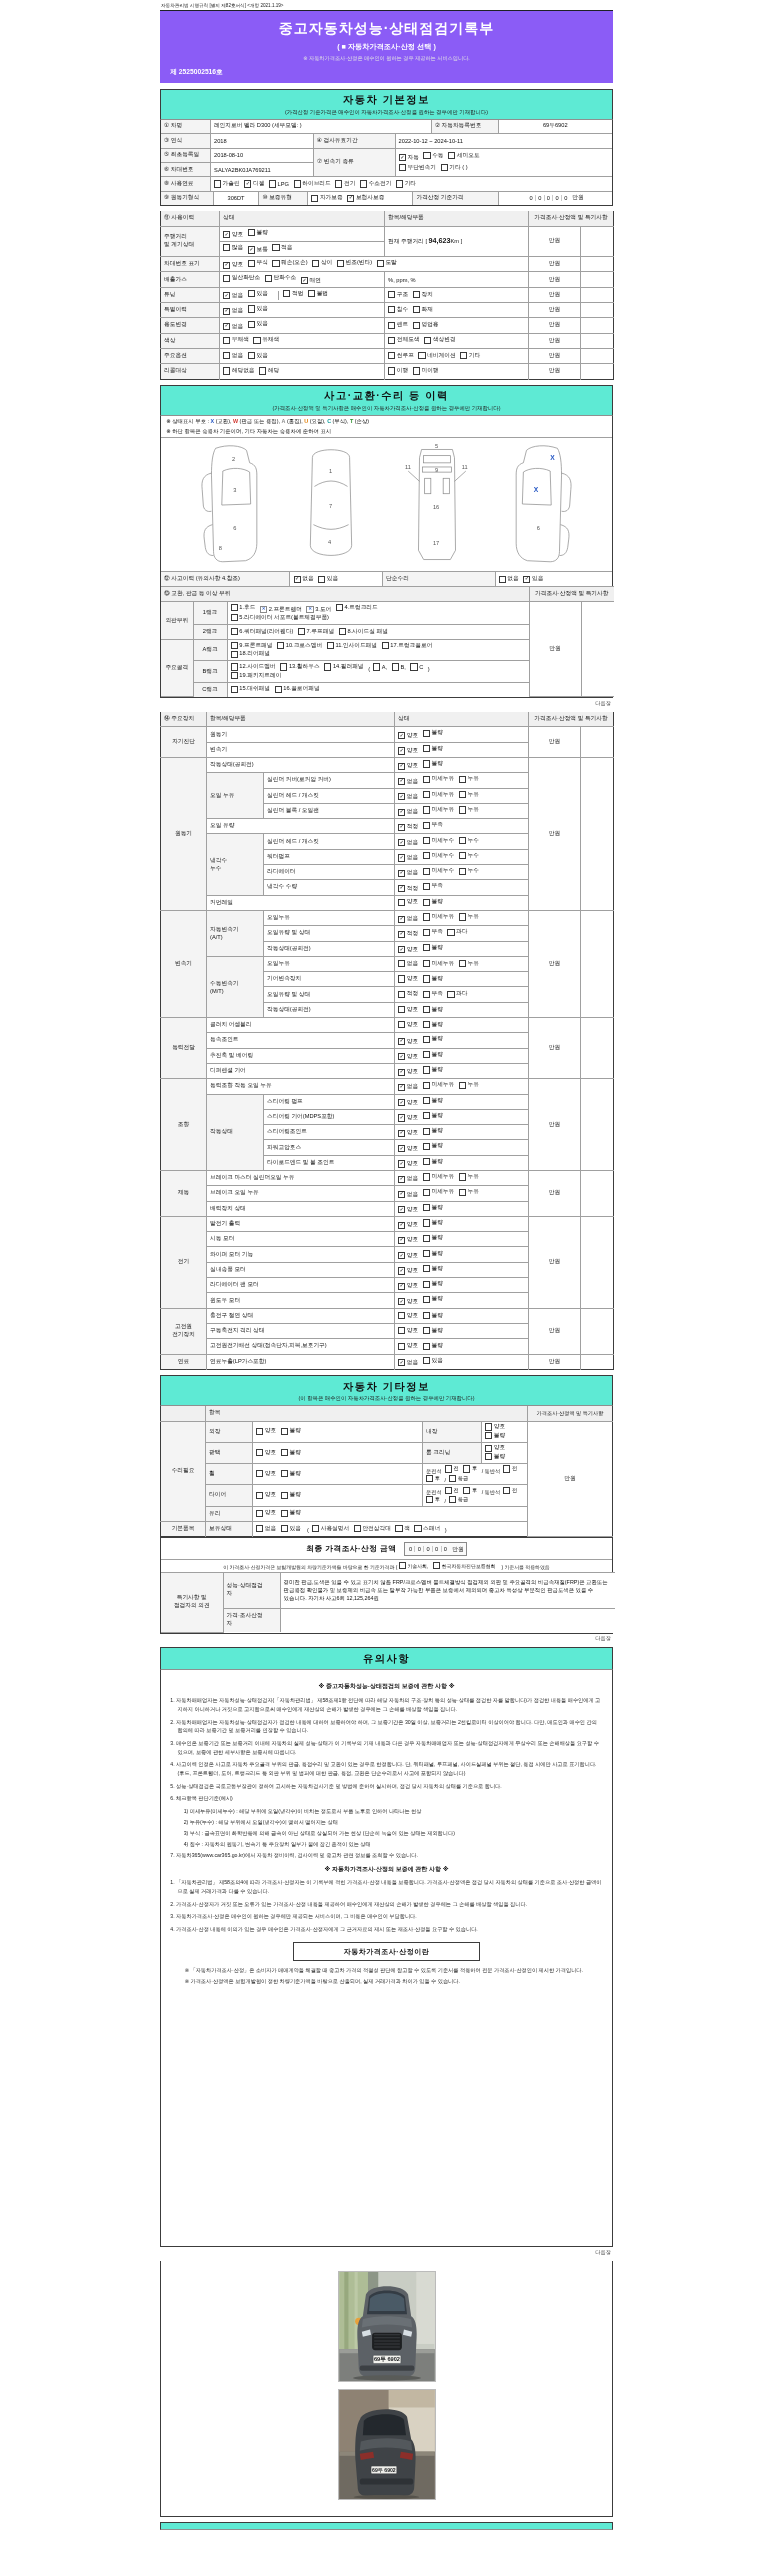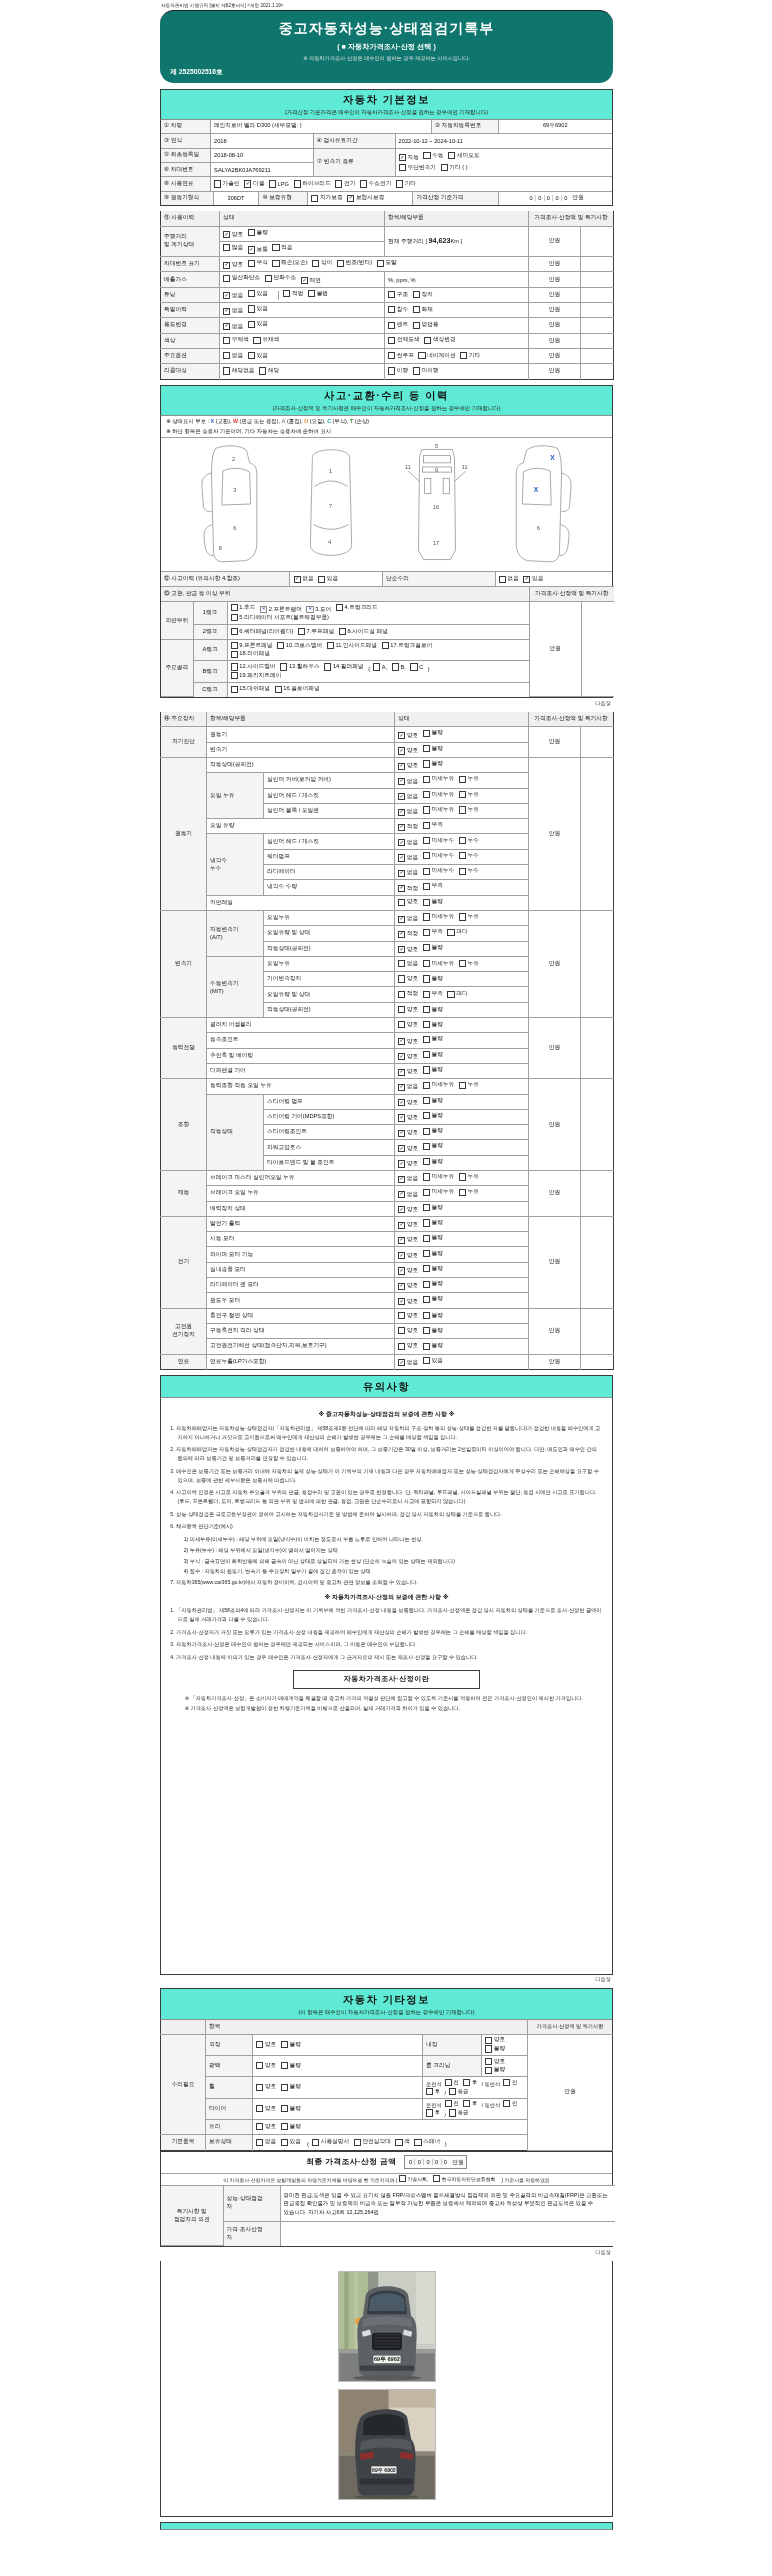--- a/index.html
+++ b/index.html
@@ -4,23 +4,22 @@
 <style>
   html,body{margin:0;padding:0;}
   body{
     width:773px;height:2576px;overflow:hidden;background:#ffffff;
     font-family:"Liberation Sans","DejaVu Sans",sans-serif;color:#111;
     -webkit-font-smoothing:antialiased;
   }
   .doc{width:453px;margin:0 auto;padding-top:1.5px;}
   .formnote{font-size:4.6px;color:#222;padding:1px 0 2.1px 1px;}
   .titleband{
-    background:#0f766e;color:#fff;border-top:1.5px solid #1e2226;
+    background:#8b5cf6;color:#fff;border-top:1.5px solid #1e2226;
     padding:7.2px 10.3px 6.2px 10.3px;
-    border-radius:14px;
   }
   .titleband h1{font-size:14px;font-weight:bold;text-align:center;margin:2.1px 0 4.1px 0;letter-spacing:1px;}
   .titleband .subtitle{text-align:center;font-size:7.2px;font-weight:bold;margin:3px 0;}
   .titleband .subnote{text-align:center;font-size:5.2px;color:#e3e3e3;margin-top:2.1px;}
   .titleband .docno{font-size:6.7px;font-weight:bold;margin-top:6.2px;}
   section{margin-top:5.2px;}
   .sect-head{
     background:#5eead4;border:1px solid #3c3c3c;border-bottom:0.5px solid #8f8f8f;
     text-align:center;padding:3.6px 2.1px 3.1px 2.1px;
   }
@@ -1114,49 +1113,20 @@
               <td class="ctr" rowspan="1">만원</td>
               <td rowspan="1"></td>
             </tr>
           </tbody>
         </table>
       </div>
   </section>
 
   <section>
     <div class="sect-head">
-      <div class="t">유의사항</div>
-    </div>
-    <div class="notes-body" id="notes-body">
-        <div class="nh">※ 중고자동차성능·상태점검의 보증에 관한 사항 ※</div>
-        <div class="ni">1. 자동차매매업자는 자동차성능·상태점검자(「자동차관리법」 제58조제1항 전단에 따라 해당 자동차의 구조·장치 등의 성능·상태를 점검한 자를 말합니다)가 점검한 내용을 매수인에게 고지하지 아니하거나 거짓으로 고지함으로써 매수인에게 재산상의 손해가 발생한 경우에는 그 손해를 배상할 책임을 집니다.</div>
-        <div class="ni">2. 자동차매매업자는 자동차성능·상태점검자가 점검한 내용에 대하여 보증하여야 하며, 그 보증기간은 30일 이상, 보증거리는 2천킬로미터 이상이어야 합니다. 다만, 매도인과 매수인 간의 합의에 따라 보증기간 및 보증거리를 연장할 수 있습니다.</div>
-        <div class="ni">3. 매수인은 보증기간 또는 보증거리 이내에 자동차의 실제 성능·상태가 이 기록부의 기재 내용과 다른 경우 자동차매매업자 또는 성능·상태점검자에게 무상수리 또는 손해배상을 요구할 수 있으며, 보증에 관한 세부사항은 보증서에 따릅니다.</div>
-        <div class="ni">4. 사고이력 인정은 사고로 자동차 주요골격 부위의 판금, 용접수리 및 교환이 있는 경우로 한정합니다. 단, 쿼터패널, 루프패널, 사이드실패널 부위는 절단, 용접 시에만 사고로 표기합니다. (후드, 프론트휀더, 도어, 트렁크리드 등 외판 부위 및 범퍼에 대한 판금, 용접, 교환은 단순수리로서 사고에 포함되지 않습니다)</div>
-        <div class="ni">5. 성능·상태점검은 국토교통부장관이 정하여 고시하는 자동차검사기준 및 방법에 준하여 실시하며, 점검 당시 자동차의 상태를 기준으로 합니다.</div>
-        <div class="ni">6. 체크항목 판단기준(예시)</div>
-        <div class="ns">1) 미세누유(미세누수) : 해당 부위에 오일(냉각수)이 비치는 정도로서 부품 노후로 인하여 나타나는 현상</div>
-        <div class="ns">2) 누유(누수) : 해당 부위에서 오일(냉각수)이 맺혀서 떨어지는 상태</div>
-        <div class="ns">3) 부식 : 금속표면이 화학반응에 의해 금속이 아닌 상태로 상실되어 가는 현상 (단순히 녹슬어 있는 상태는 제외합니다)</div>
-        <div class="ns">4) 침수 : 자동차의 원동기, 변속기 등 주요장치 일부가 물에 잠긴 흔적이 있는 상태</div>
-        <div class="ni">7. 자동차365(www.car365.go.kr)에서 자동차 정비이력, 검사이력 및 중고차 관련 정보를 조회할 수 있습니다.</div>
-        <div class="nh">※ 자동차가격조사·산정의 보증에 관한 사항 ※</div>
-        <div class="ni">1. 「자동차관리법」 제58조의4에 따라 가격조사·산정자는 이 기록부에 적힌 가격조사·산정 내용을 보증합니다. 가격조사·산정액은 점검 당시 자동차의 상태를 기준으로 조사·산정한 금액이므로 실제 거래가격과 다를 수 있습니다.</div>
-        <div class="ni">2. 가격조사·산정자가 거짓 또는 오류가 있는 가격조사·산정 내용을 제공하여 매수인에게 재산상의 손해가 발생한 경우에는 그 손해를 배상할 책임을 집니다.</div>
-        <div class="ni">3. 자동차가격조사·산정은 매수인이 원하는 경우에만 제공되는 서비스이며, 그 비용은 매수인이 부담합니다.</div>
-        <div class="ni">4. 가격조사·산정 내용에 이의가 있는 경우 매수인은 가격조사·산정자에게 그 근거자료의 제시 또는 재조사·산정을 요구할 수 있습니다.</div>
-        <div class="notes-box">자동차가격조사·산정이란</div>
-        <div class="notes-box-line">※ 「자동차가격조사·산정」은 소비자가 매매계약을 체결할 때 중고차 가격의 적절성 판단에 참고할 수 있도록 기준서를 적용하여 전문 가격조사·산정인이 제시한 가격입니다.</div>
-        <div class="notes-box-line">※ 가격조사·산정액은 보험개발원이 정한 차량기준가액을 바탕으로 산출되며, 실제 거래가격과 차이가 있을 수 있습니다.</div>
-      </div>
-    <div class="nextpage">다음장</div>
-  </section>
-
-  <section>
-    <div class="sect-head">
       <div class="t">자동차 기타정보</div>
       <div class="s">(이 항목은 매수인이 자동차가격조사·산정을 원하는 경우에만 기재합니다)</div>
     </div>
     <div id="other-body">
         <table class="tbl">
     <colgroup>
             <col style="width:45px">
             <col style="width:47px">
             <col style="width:170px">
             <col style="width:59px">
@@ -1322,20 +1292,49 @@
       <td style="font-size:5.4px;line-height:1.5;height:32px">경미한 판금,도색은 있을 수 있고 표기치 않음 FRP/크로스멤버 볼트체결방식 점검제외 외판 및 주요골격의 비금속재질(FRP)은 교환또는 판금용접 확인불가 및 보증제외 비금속 또는 탈부착 가능한 부품은 보증에서 제외되며 중고차 특성상 부분적인 판금도색은 있을 수 있습니다. 자기차 사고6회 12,125,264원</td>
               </tr>
               <tr>
                 <td class="lab">가격·조사산정<br>자</td>
       <td style="font-size:5.4px;line-height:1.5;height:20.6px"></td>
               </tr>
             </tbody>
           </table>
         </div>
     </div>
+    <div class="nextpage">다음장</div>
+  </section>
+
+  <section>
+    <div class="sect-head">
+      <div class="t">유의사항</div>
+    </div>
+    <div class="notes-body" id="notes-body">
+        <div class="nh">※ 중고자동차성능·상태점검의 보증에 관한 사항 ※</div>
+        <div class="ni">1. 자동차매매업자는 자동차성능·상태점검자(「자동차관리법」 제58조제1항 전단에 따라 해당 자동차의 구조·장치 등의 성능·상태를 점검한 자를 말합니다)가 점검한 내용을 매수인에게 고지하지 아니하거나 거짓으로 고지함으로써 매수인에게 재산상의 손해가 발생한 경우에는 그 손해를 배상할 책임을 집니다.</div>
+        <div class="ni">2. 자동차매매업자는 자동차성능·상태점검자가 점검한 내용에 대하여 보증하여야 하며, 그 보증기간은 30일 이상, 보증거리는 2천킬로미터 이상이어야 합니다. 다만, 매도인과 매수인 간의 합의에 따라 보증기간 및 보증거리를 연장할 수 있습니다.</div>
+        <div class="ni">3. 매수인은 보증기간 또는 보증거리 이내에 자동차의 실제 성능·상태가 이 기록부의 기재 내용과 다른 경우 자동차매매업자 또는 성능·상태점검자에게 무상수리 또는 손해배상을 요구할 수 있으며, 보증에 관한 세부사항은 보증서에 따릅니다.</div>
+        <div class="ni">4. 사고이력 인정은 사고로 자동차 주요골격 부위의 판금, 용접수리 및 교환이 있는 경우로 한정합니다. 단, 쿼터패널, 루프패널, 사이드실패널 부위는 절단, 용접 시에만 사고로 표기합니다. (후드, 프론트휀더, 도어, 트렁크리드 등 외판 부위 및 범퍼에 대한 판금, 용접, 교환은 단순수리로서 사고에 포함되지 않습니다)</div>
+        <div class="ni">5. 성능·상태점검은 국토교통부장관이 정하여 고시하는 자동차검사기준 및 방법에 준하여 실시하며, 점검 당시 자동차의 상태를 기준으로 합니다.</div>
+        <div class="ni">6. 체크항목 판단기준(예시)</div>
+        <div class="ns">1) 미세누유(미세누수) : 해당 부위에 오일(냉각수)이 비치는 정도로서 부품 노후로 인하여 나타나는 현상</div>
+        <div class="ns">2) 누유(누수) : 해당 부위에서 오일(냉각수)이 맺혀서 떨어지는 상태</div>
+        <div class="ns">3) 부식 : 금속표면이 화학반응에 의해 금속이 아닌 상태로 상실되어 가는 현상 (단순히 녹슬어 있는 상태는 제외합니다)</div>
+        <div class="ns">4) 침수 : 자동차의 원동기, 변속기 등 주요장치 일부가 물에 잠긴 흔적이 있는 상태</div>
+        <div class="ni">7. 자동차365(www.car365.go.kr)에서 자동차 정비이력, 검사이력 및 중고차 관련 정보를 조회할 수 있습니다.</div>
+        <div class="nh">※ 자동차가격조사·산정의 보증에 관한 사항 ※</div>
+        <div class="ni">1. 「자동차관리법」 제58조의4에 따라 가격조사·산정자는 이 기록부에 적힌 가격조사·산정 내용을 보증합니다. 가격조사·산정액은 점검 당시 자동차의 상태를 기준으로 조사·산정한 금액이므로 실제 거래가격과 다를 수 있습니다.</div>
+        <div class="ni">2. 가격조사·산정자가 거짓 또는 오류가 있는 가격조사·산정 내용을 제공하여 매수인에게 재산상의 손해가 발생한 경우에는 그 손해를 배상할 책임을 집니다.</div>
+        <div class="ni">3. 자동차가격조사·산정은 매수인이 원하는 경우에만 제공되는 서비스이며, 그 비용은 매수인이 부담합니다.</div>
+        <div class="ni">4. 가격조사·산정 내용에 이의가 있는 경우 매수인은 가격조사·산정자에게 그 근거자료의 제시 또는 재조사·산정을 요구할 수 있습니다.</div>
+        <div class="notes-box">자동차가격조사·산정이란</div>
+        <div class="notes-box-line">※ 「자동차가격조사·산정」은 소비자가 매매계약을 체결할 때 중고차 가격의 적절성 판단에 참고할 수 있도록 기준서를 적용하여 전문 가격조사·산정인이 제시한 가격입니다.</div>
+        <div class="notes-box-line">※ 가격조사·산정액은 보험개발원이 정한 차량기준가액을 바탕으로 산출되며, 실제 거래가격과 차이가 있을 수 있습니다.</div>
+      </div>
     <div class="nextpage">다음장</div>
   </section>
 
   <section>
     <div class="photos-body">
       <svg class="photo" width="96" height="109" viewBox="0 0 186 212">
         <rect x="0" y="0" width="186" height="212" fill="#c9cdc4"></rect>
         <rect x="0" y="0" width="56" height="150" fill="#aebd96"></rect>
         <rect x="10" y="0" width="8" height="150" fill="#97a87e"></rect>
         <rect x="30" y="0" width="6" height="150" fill="#bcc9a6"></rect>

